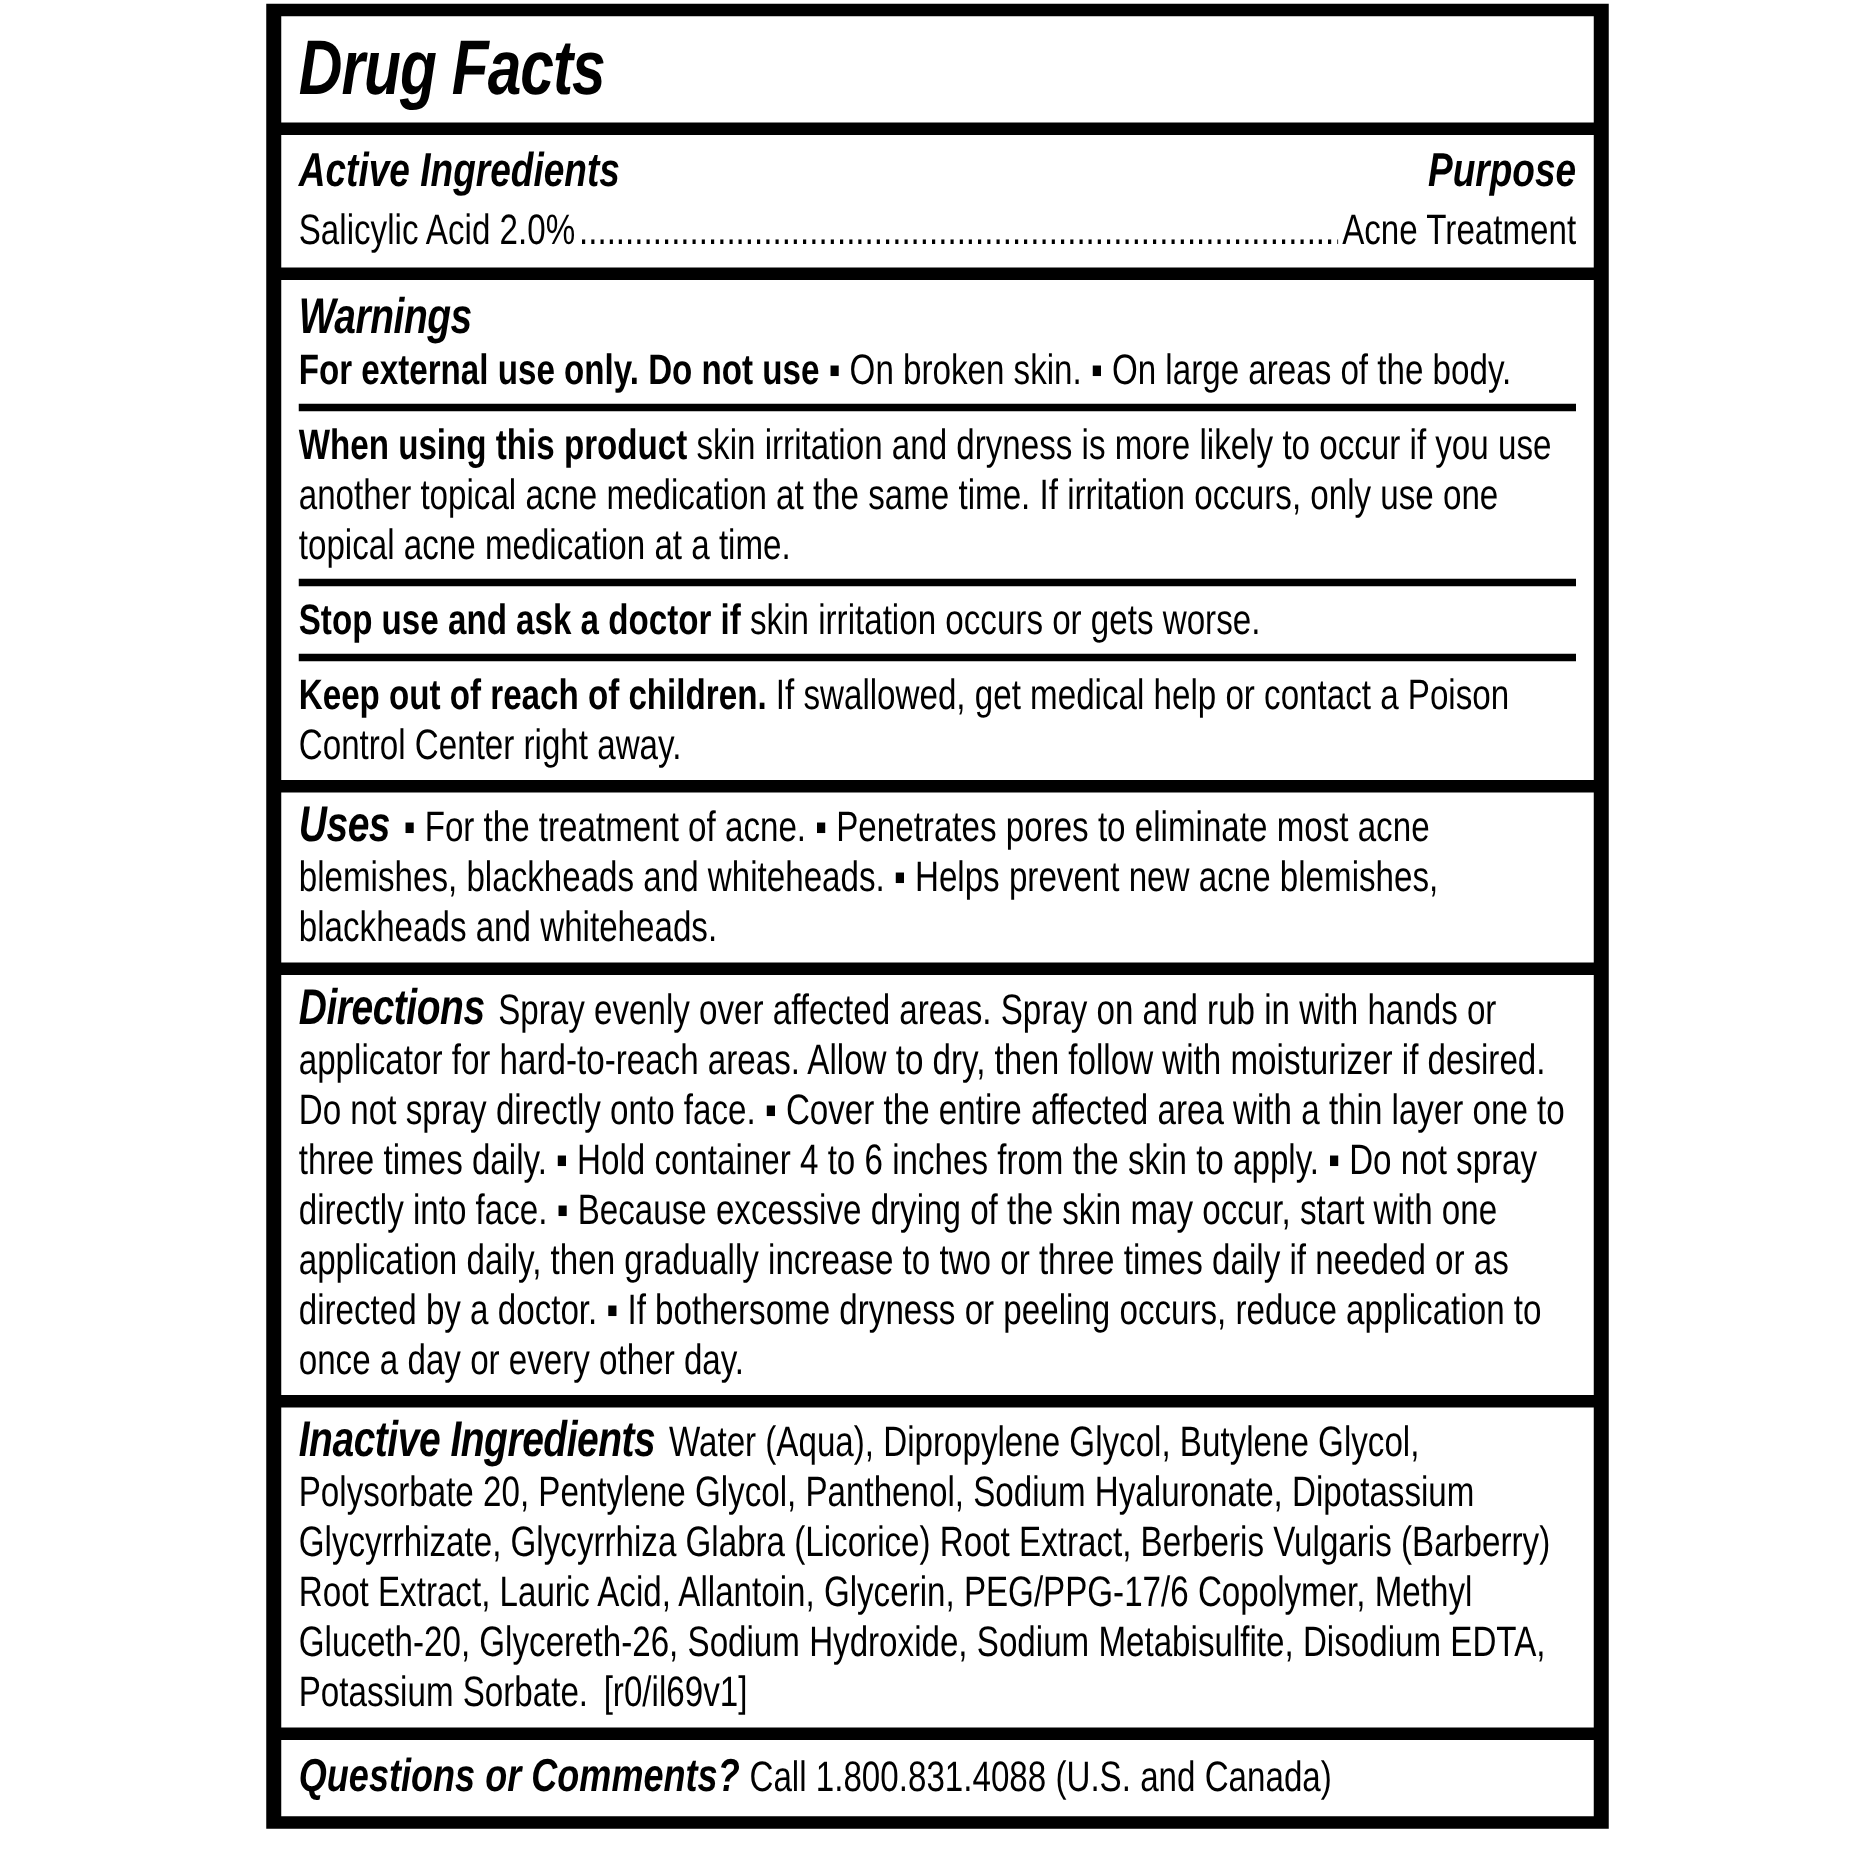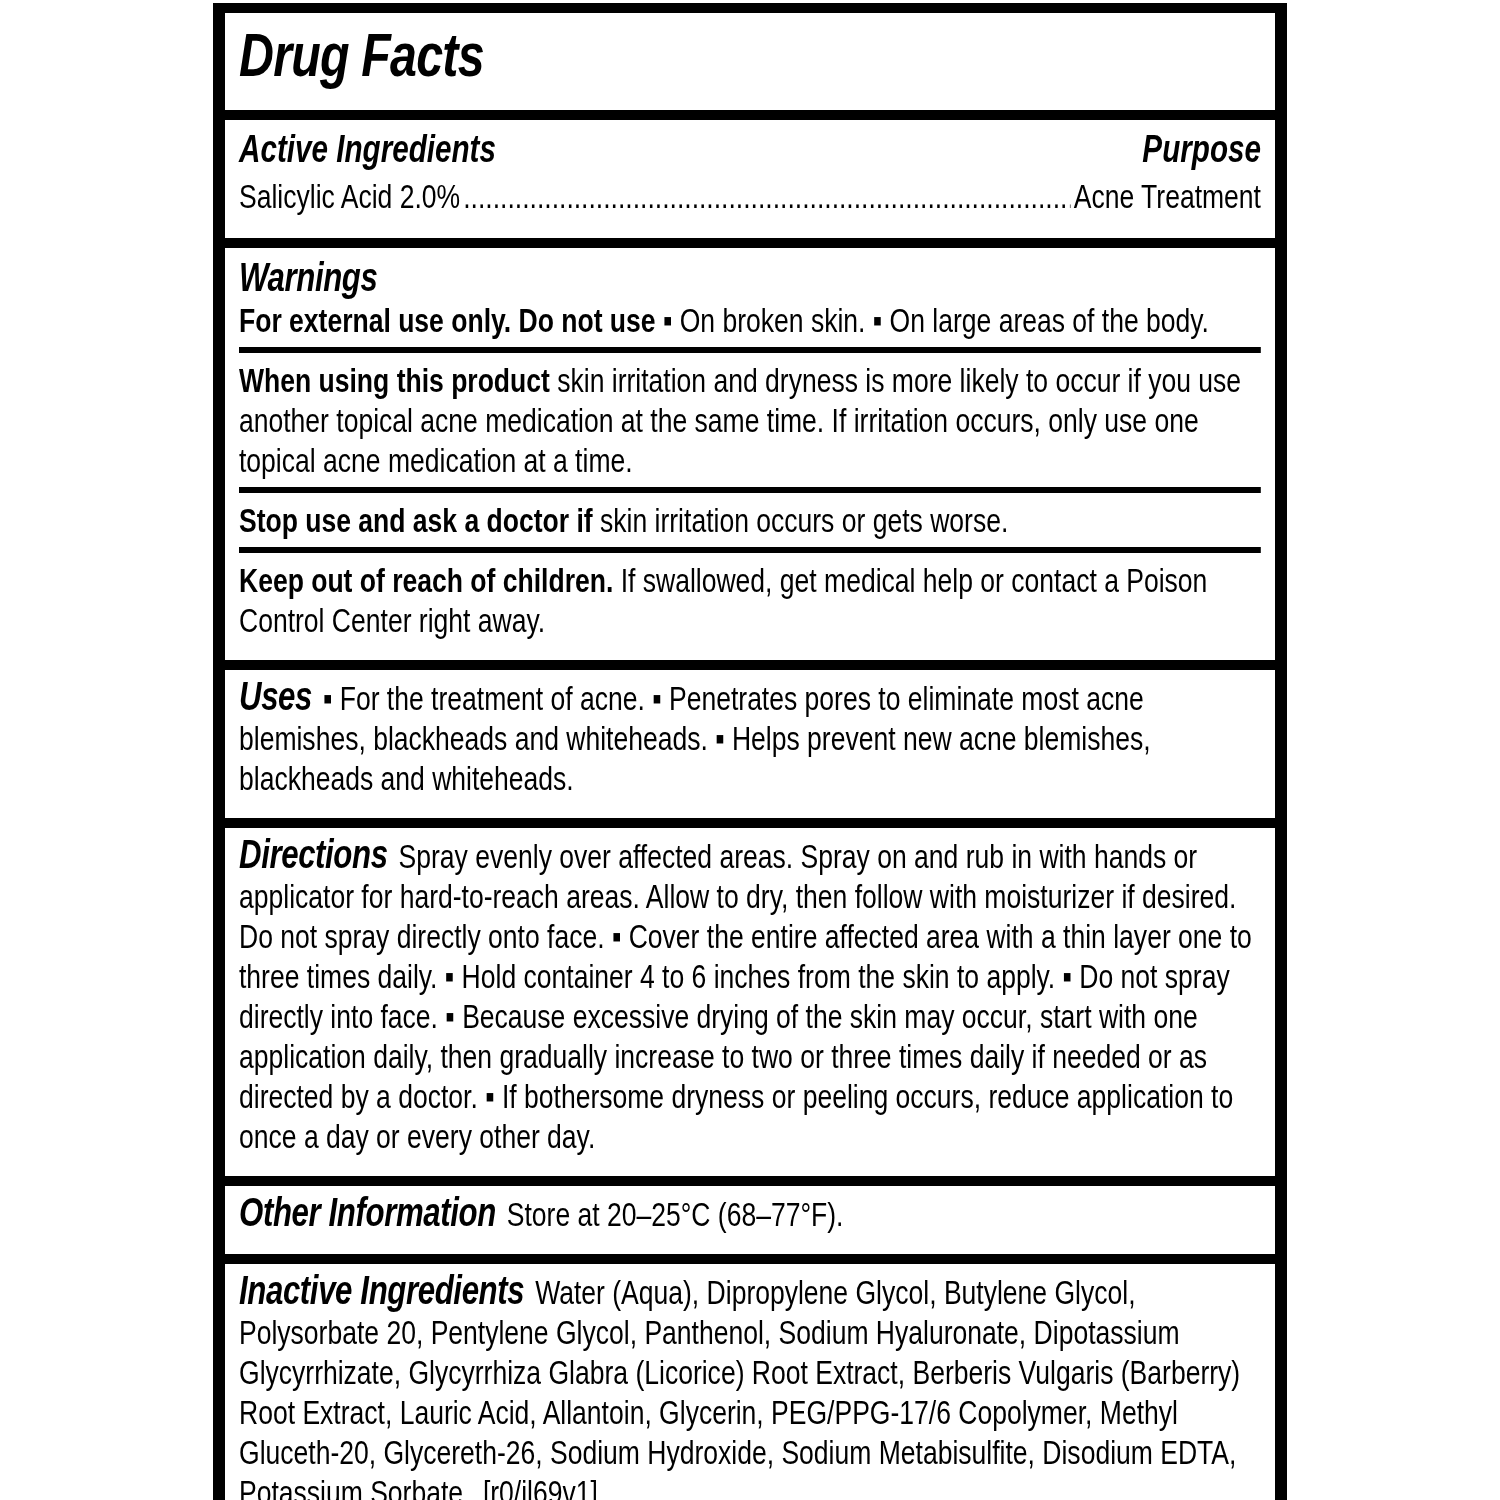--- a/index.html
+++ b/index.html
@@ -21,21 +21,21 @@
     width: 1074px;
     box-sizing: border-box;
     background: #000000;
     padding: 10px 12px;
     display: flex;
     flex-direction: column;
     gap: 10px;
   }
   .section {
     background: #ffffff;
-    padding: 6px 14px 20px 14px;
+    padding: 6px 14px 8px 14px;
     overflow: hidden;
   }
   
   .cx {
     width: 128.2%;
     transform: scaleX(0.78);
     transform-origin: 0 0;
   }
   .title {
     font-size: 62px;
@@ -149,25 +149,20 @@
       <p class="body-txt"><span class="h-inline">Uses</span><span>▪ For the treatment of acne. ▪ Penetrates pores to eliminate most acne blemishes, blackheads and whiteheads. ▪ Helps prevent new acne blemishes, blackheads and whiteheads.</span></p>
     </div>
   </div>
 
   <div class="section">
     <div class="cx">
       <p class="body-txt"><span class="h-inline">Directions</span><span>Spray evenly over affected areas. Spray on and rub in with hands or applicator for hard-to-reach areas. Allow to dry, then follow with moisturizer if desired. Do not spray directly onto face. ▪ Cover the entire affected area with a thin layer one to three times daily. ▪ Hold container 4 to 6 inches from the skin to apply. ▪ Do not spray directly into face. ▪ Because excessive drying of the skin may occur, start with one application daily, then gradually increase to two or three times daily if needed or as directed by a doctor. ▪ If bothersome dryness or peeling occurs, reduce application to once a day or every other day.</span></p>
     </div>
   </div>
 
-  <div class="section">
-    <div class="cx">
-      <p class="body-txt"><span class="h-inline">Other Information</span><span>Store at 20–25°C (68–77°F).</span></p>
-    </div>
-  </div>
 
   <div class="section">
     <div class="cx">
       <p class="body-txt"><span class="h-inline">Inactive Ingredients</span><span>Water (Aqua), Dipropylene Glycol, Butylene Glycol, Polysorbate 20, Pentylene Glycol, Panthenol, Sodium Hyaluronate, Dipotassium Glycyrrhizate, Glycyrrhiza Glabra (Licorice) Root Extract, Berberis Vulgaris (Barberry) Root Extract, Lauric Acid, Allantoin, Glycerin, PEG/PPG-17/6 Copolymer, Methyl Gluceth-20, Glycereth-26, Sodium Hydroxide, Sodium Metabisulfite, Disodium EDTA, Potassium Sorbate.</span><span class="code">[r0/il69v1]</span></p>
     </div>
   </div>
 
   <div class="section">
     <div class="cx">
       <p class="body-txt" style="line-height:46px;"><span class="q-head">Questions or Comments?</span><span>Call 1.800.831.4088 (U.S. and Canada)</span></p>

